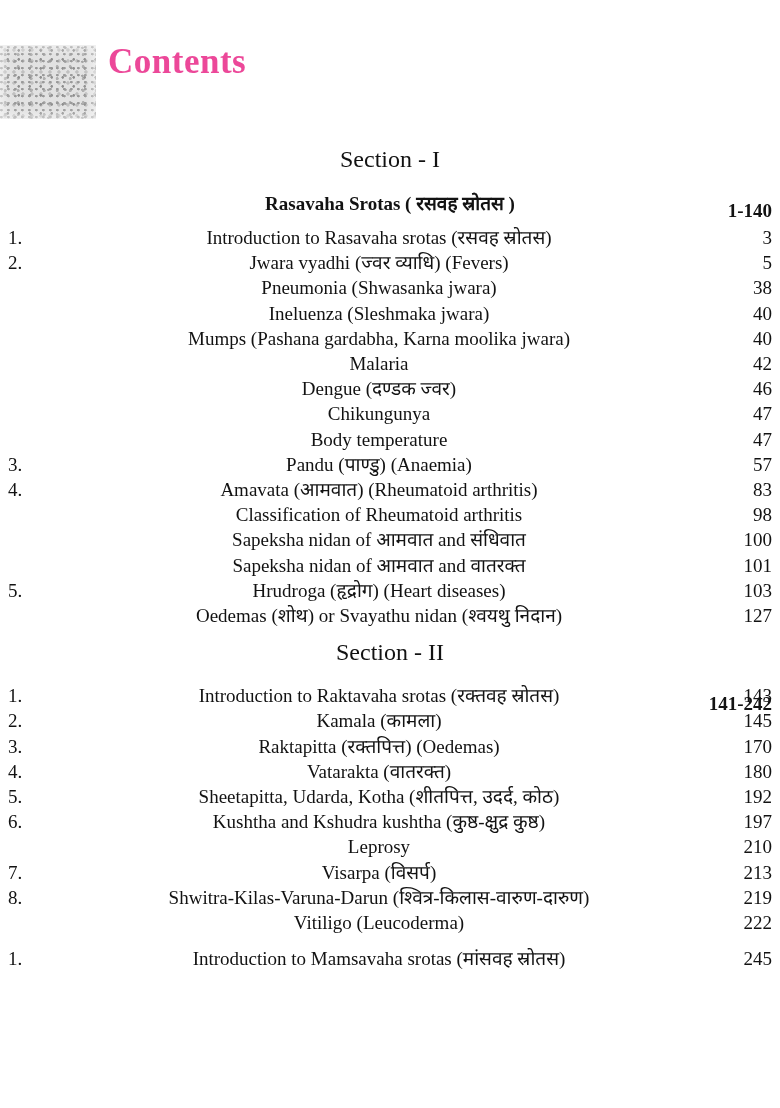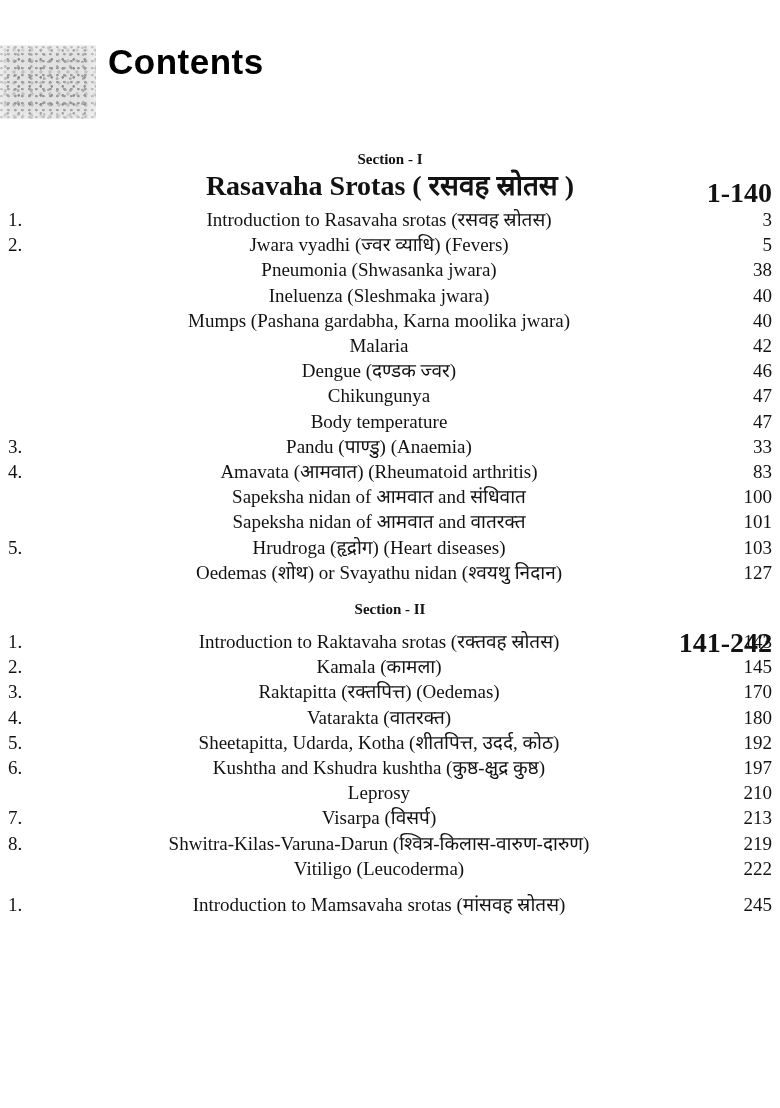--- a/index.html
+++ b/index.html
@@ -26,45 +26,45 @@
       radial-gradient(circle at 40% 80%, #b0b0b0 0 1.2px, transparent 1.8px),
       radial-gradient(circle at 85% 20%, #a5a5a5 0 1px, transparent 1.5px),
       radial-gradient(circle at 55% 45%, #c0c0c0 0 1.4px, transparent 2px);
     background-size: 7px 7px, 11px 9px, 13px 12px, 17px 14px, 9px 11px;
     box-shadow: inset 0 0 10px 4px rgba(255,255,255,0.55);
   }
   .title {
     position: absolute;
     left: 108px;
     top: 42px;
-    font-family: Liberation Sans, sans-serif;
+    font-family: Liberation Serif, serif;
     font-weight: 700;
     font-size: 35px;
     letter-spacing: 0.5px;
-    color: #000000;
+    color: #ec4899;
   }
   .toc {
     position: absolute;
     top: 146px;
     left: 8px;
     right: 8px;
   }
   .section-head { margin-bottom: 7px; }
   .sec-line1 {
     text-align: center;
-    font-size: 15px;
+    font-size: 24px;
     line-height: 26px;
-    font-weight: bold;
   }
   .sec-line2 {
     position: relative;
     text-align: center;
-    font-size: 28px;
+    font-size: 19px;
     font-weight: 700;
     line-height: 28px;
+    margin-top: 18px;
   }
   .sec-range {
     position: absolute;
     right: 0;
     top: 7px;
     font-weight: 700;
   }
   .rows { margin-bottom: 11px; }
   .row {
     display: flex;
@@ -141,26 +141,31 @@
           <span class="pg">47</span>
         </div>
       <div class="row">
           <span class="no"></span>
           <span class="txt">Body temperature</span>
           <span class="pg">47</span>
         </div>
       <div class="row">
           <span class="no">3.</span>
           <span class="txt">Pandu (पाण्डु) (Anaemia)</span>
-          <span class="pg">33</span>
+          <span class="pg">57</span>
         </div>
       <div class="row">
           <span class="no">4.</span>
           <span class="txt">Amavata (आमवात) (Rheumatoid arthritis)</span>
           <span class="pg">83</span>
+        </div>
+      <div class="row">
+          <span class="no"></span>
+          <span class="txt">Classification of Rheumatoid arthritis</span>
+          <span class="pg">98</span>
         </div>
       <div class="row">
           <span class="no"></span>
           <span class="txt">Sapeksha nidan of आमवात and संधिवात</span>
           <span class="pg">100</span>
         </div>
       <div class="row">
           <span class="no"></span>
           <span class="txt">Sapeksha nidan of आमवात and वातरक्त</span>
           <span class="pg">101</span>

